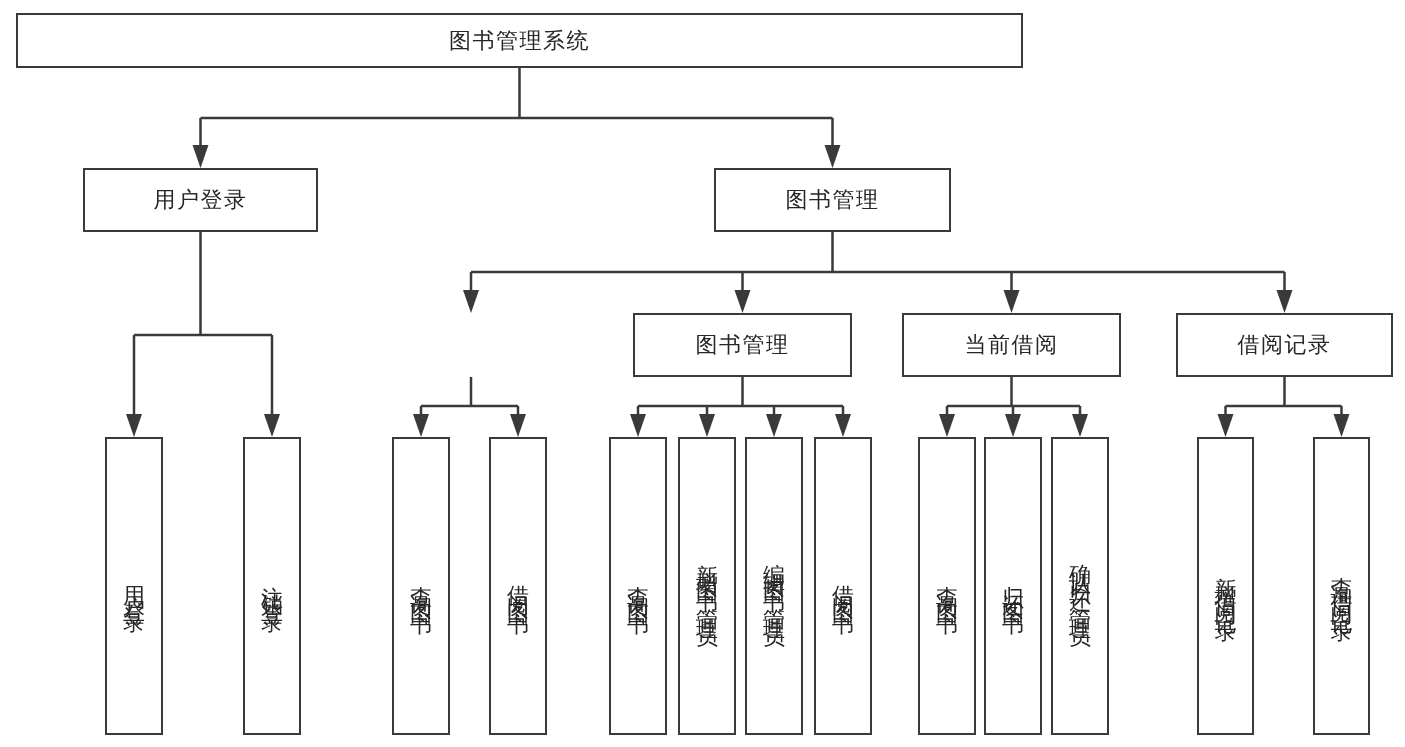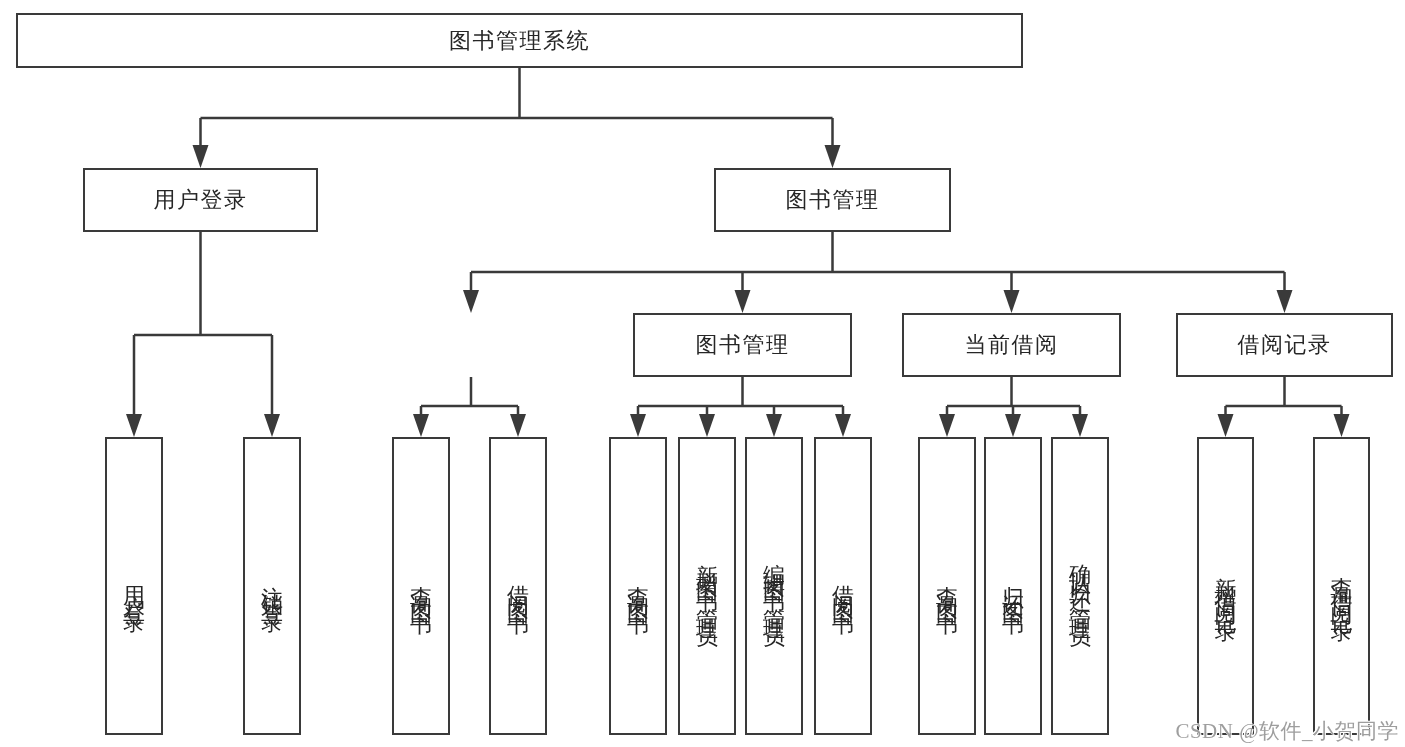--- a/index.html
+++ b/index.html
@@ -133,14 +133,13 @@
   <div class="leaf" style="left:1051px;">
     <span class="vtext">确认归还（管理员）</span>
   </div>
   <div class="leaf" style="left:1197px;width:57px;">
     <span class="vtext">新增借阅记录</span>
   </div>
   <div class="leaf" style="left:1313px;width:57px;">
     <span class="vtext">查询借阅记录</span>
   </div>
 
-  <span class="watermark">CSDN @软件_小贺同学</span>
 </div>
 
 </body></html>

